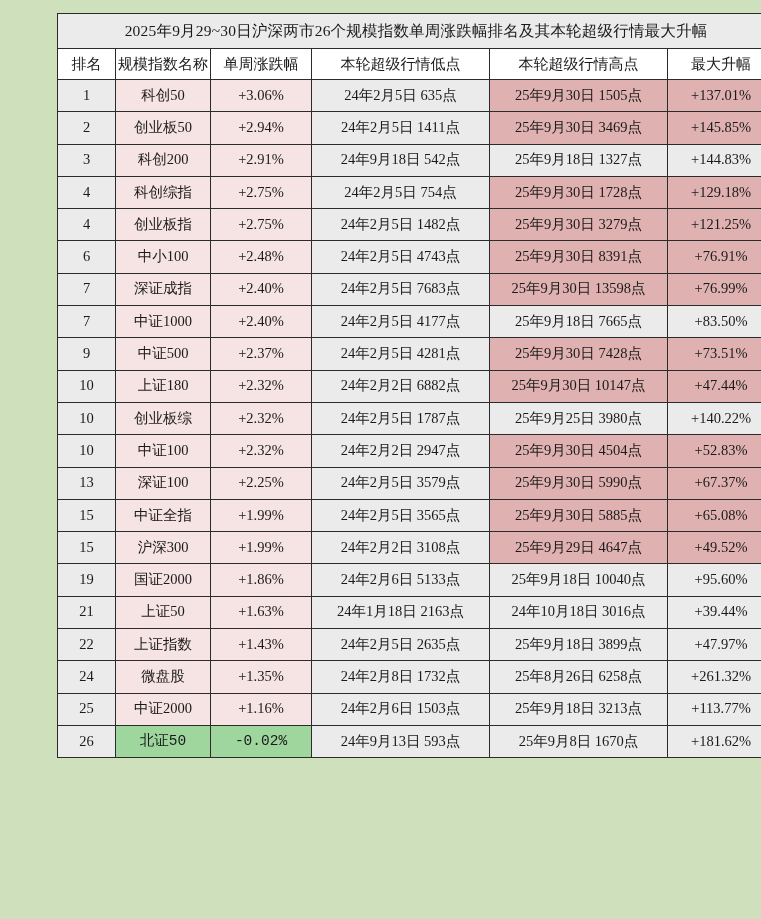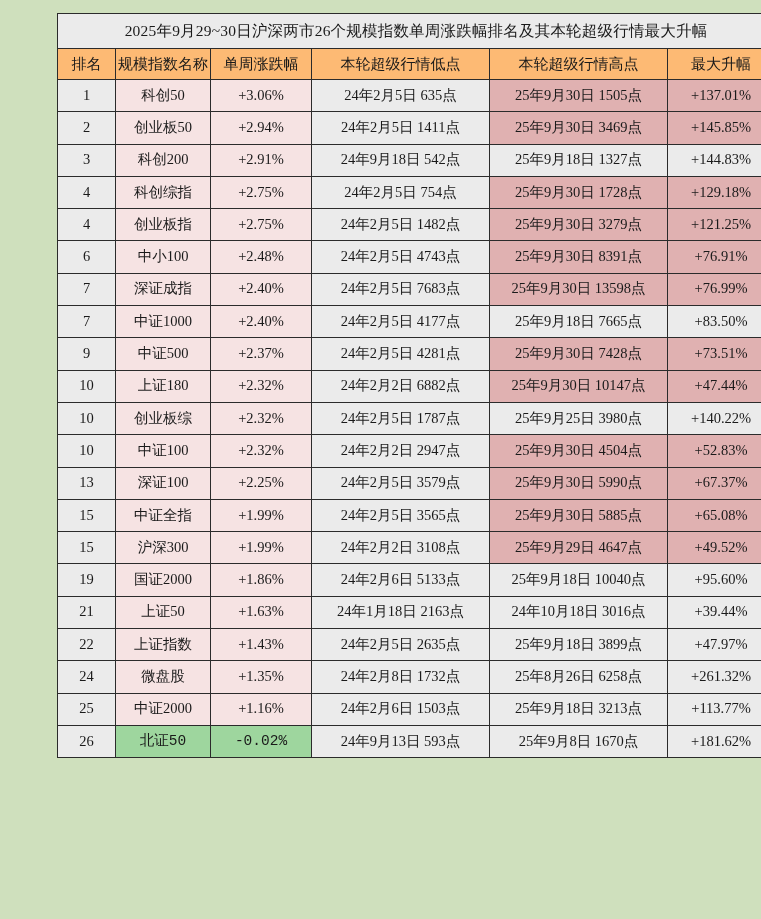--- a/index.html
+++ b/index.html
@@ -42,21 +42,21 @@
   tr.title-row td {
     height: 34px;
     font-size: 15.5px;
     letter-spacing: 0.2px;
     background: #ebebeb;
   }
   
   tr.head-row td {
     height: 30px;
     font-size: 15px;
-    background: #fdba74;
+    background: #ffffff;
   }
   
   tr.data-row td {
     height: 31.3px;
     font-size: 14.5px;
   }
   
   col.c-rank   { width: 58px; }
   col.c-name   { width: 95px; }
   col.c-chg    { width: 101px; }

